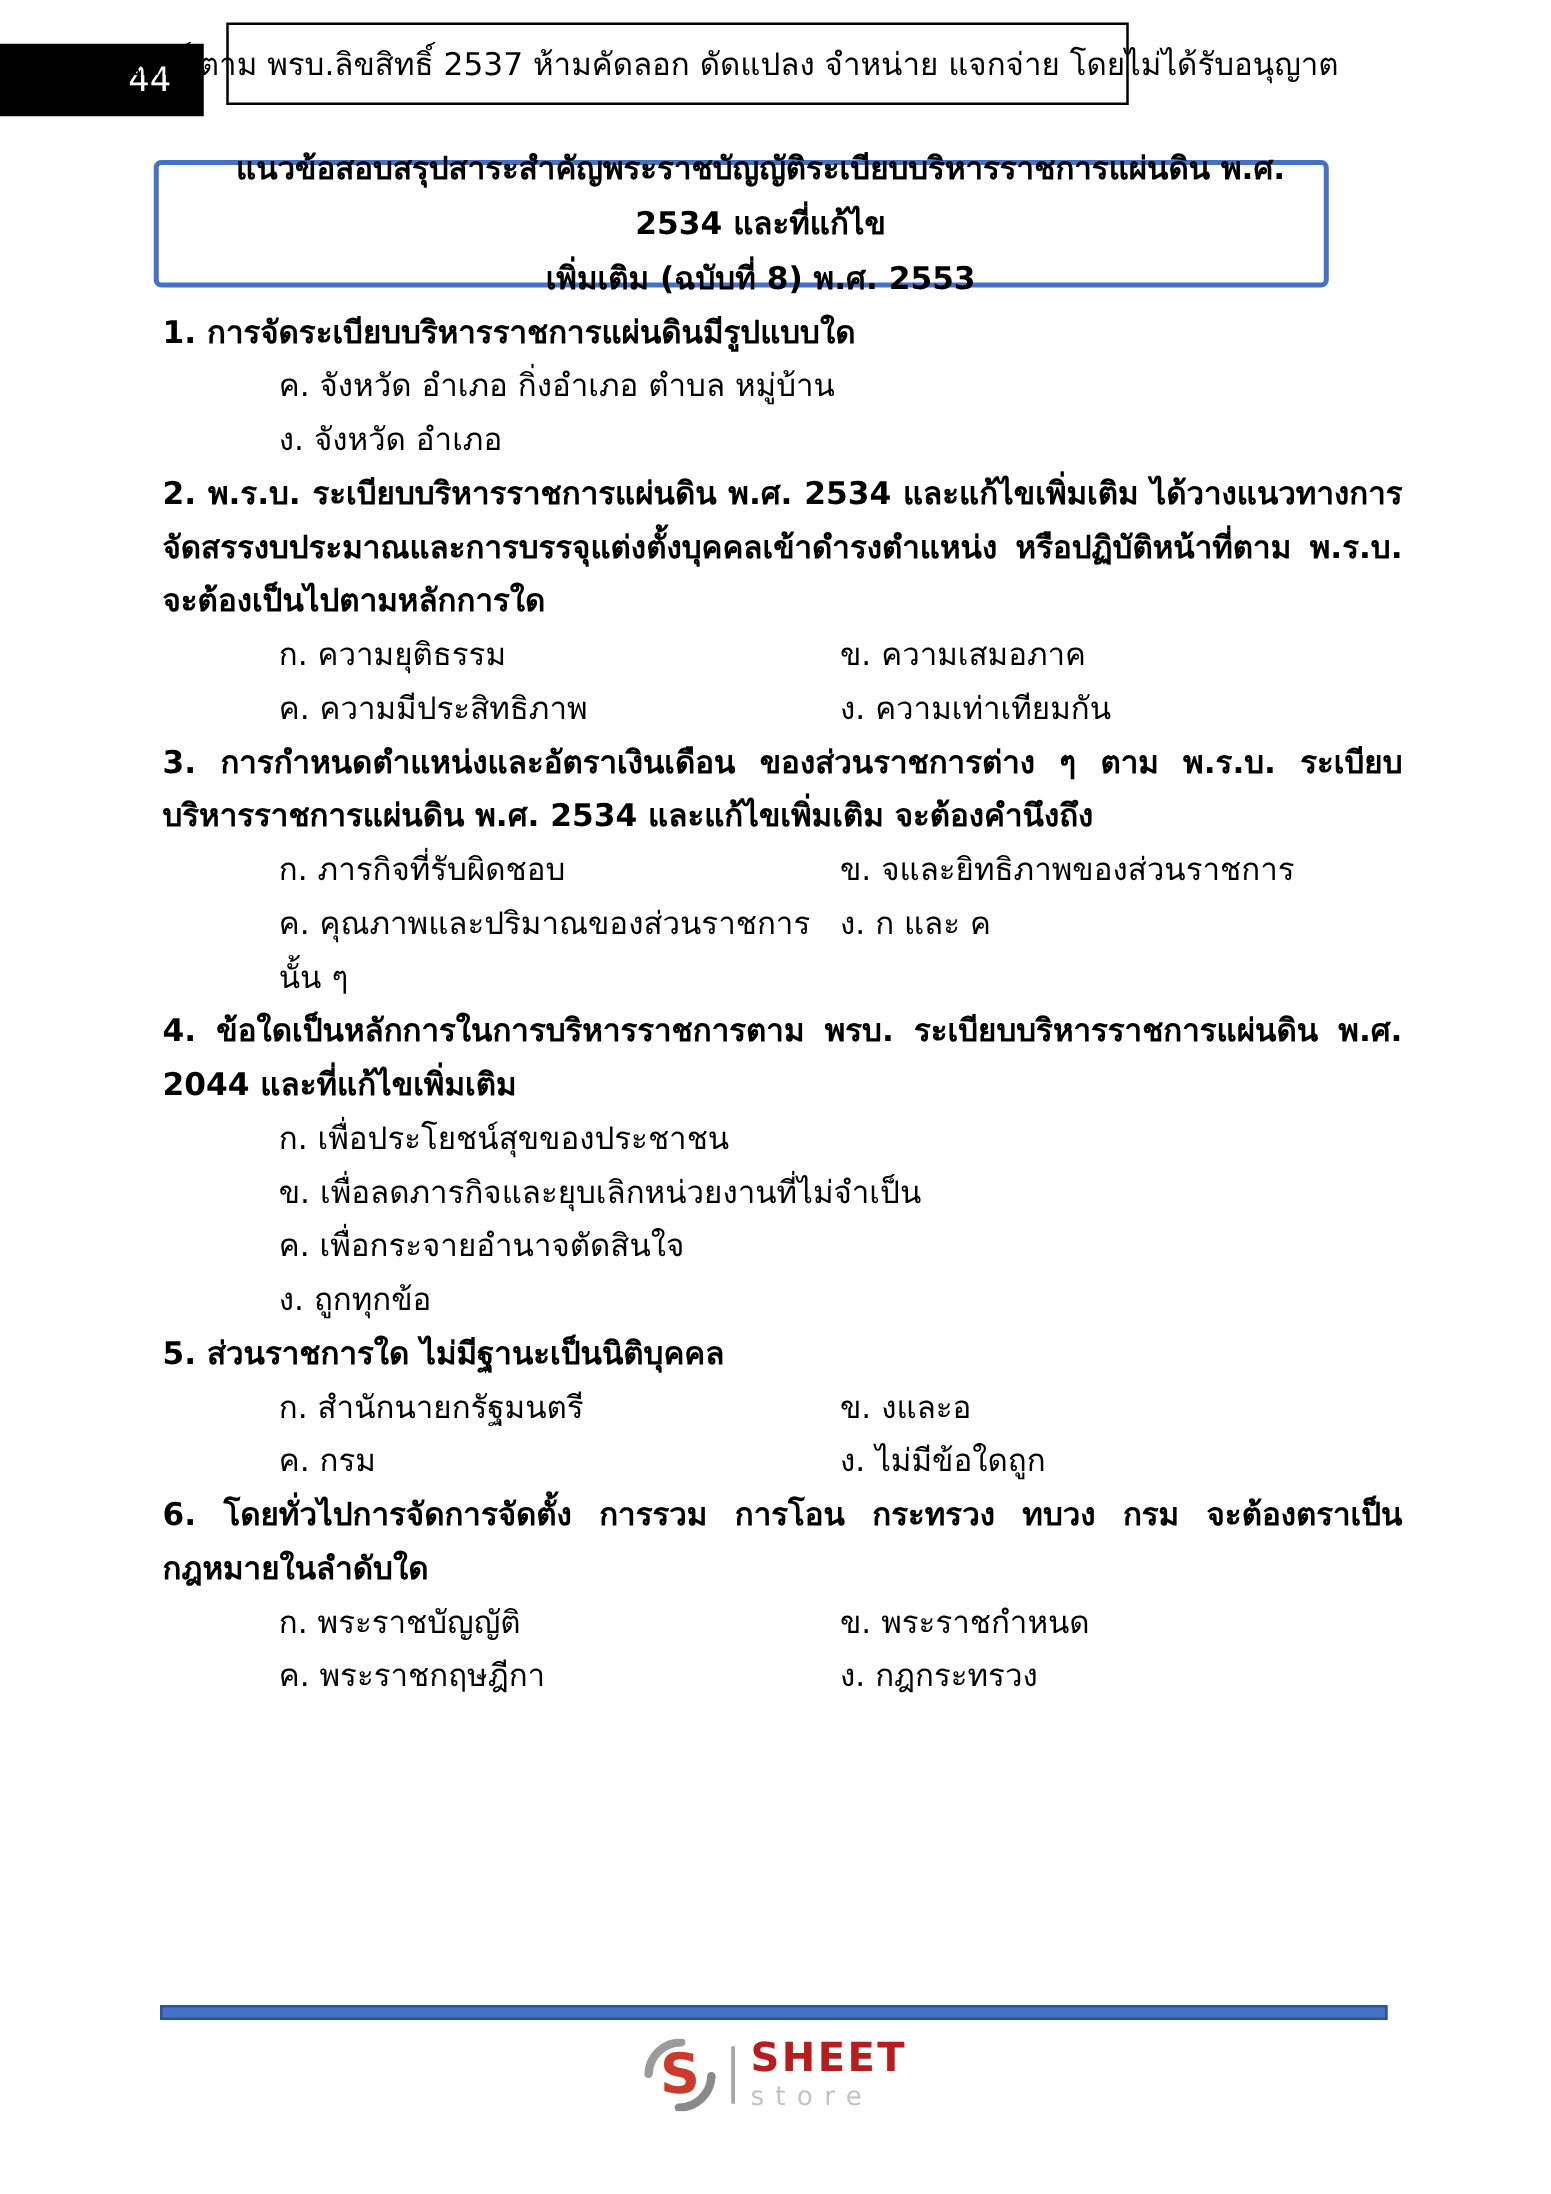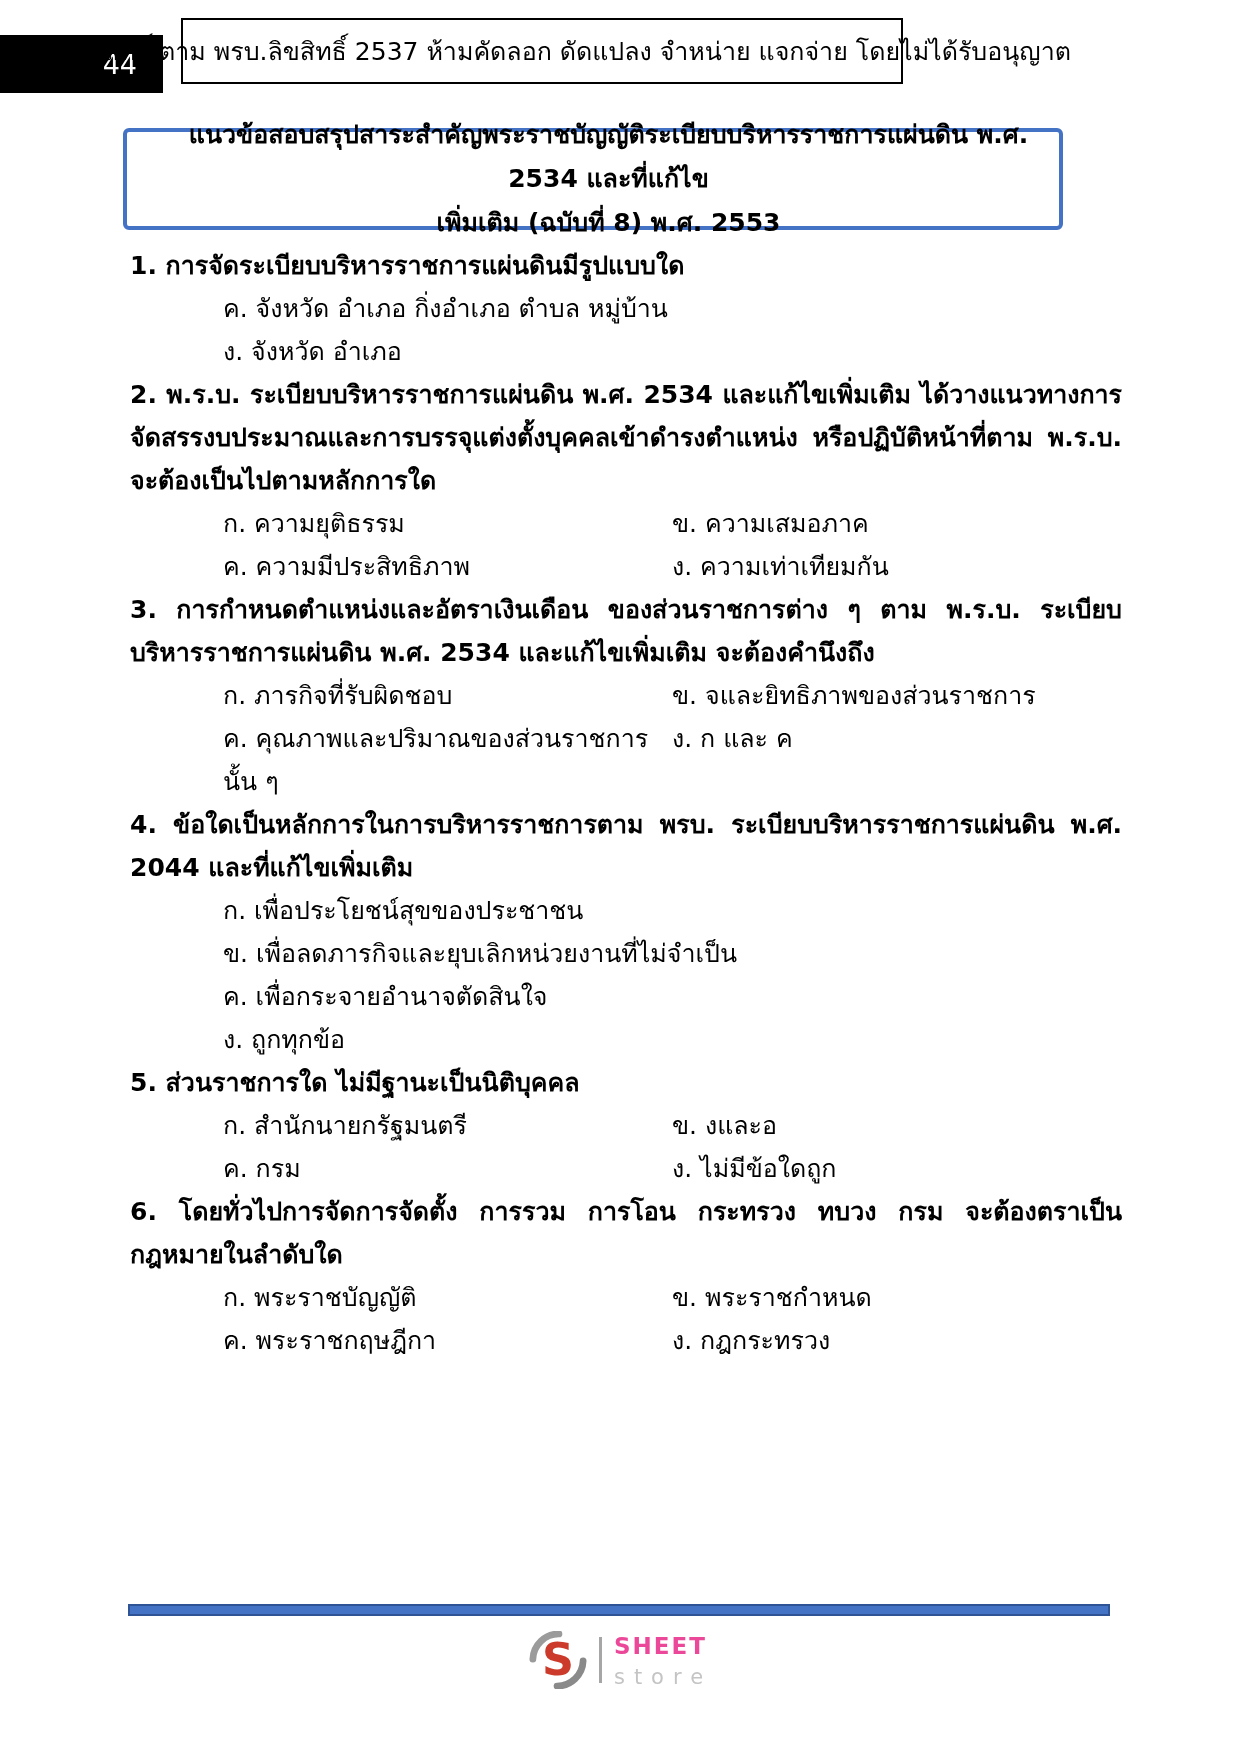--- a/index.html
+++ b/index.html
@@ -49,21 +49,21 @@
   .footer-bar{
     position:absolute;left:128px;top:1604px;width:978px;height:8px;
     background:#4472C4;border:2px solid #2F5496;box-sizing:content-box;
   }
   .footer-logo{
     position:absolute;left:0;top:1630px;width:1241px;
     display:flex;align-items:center;justify-content:center;gap:12px;
   }
   .logo-divider{width:3px;height:46px;background:#A6A6A6;}
   .logo-text{display:flex;flex-direction:column;}
-  .brand{font-size:23px;font-weight:bold;color:#ec4899;letter-spacing:2px;line-height:32px;}
+  .brand{font-size:32px;font-weight:bold;color:#b91c1c;letter-spacing:2px;line-height:32px;text-align:center;}
   .brand-sub{font-size:21px;color:#C4C4C4;letter-spacing:9px;margin-top:3px;}
 </style>
 </head>
 <body>
 
 <div class="page">
 
   <div class="pagenum-box">
     <span>44</span>
   </div>

